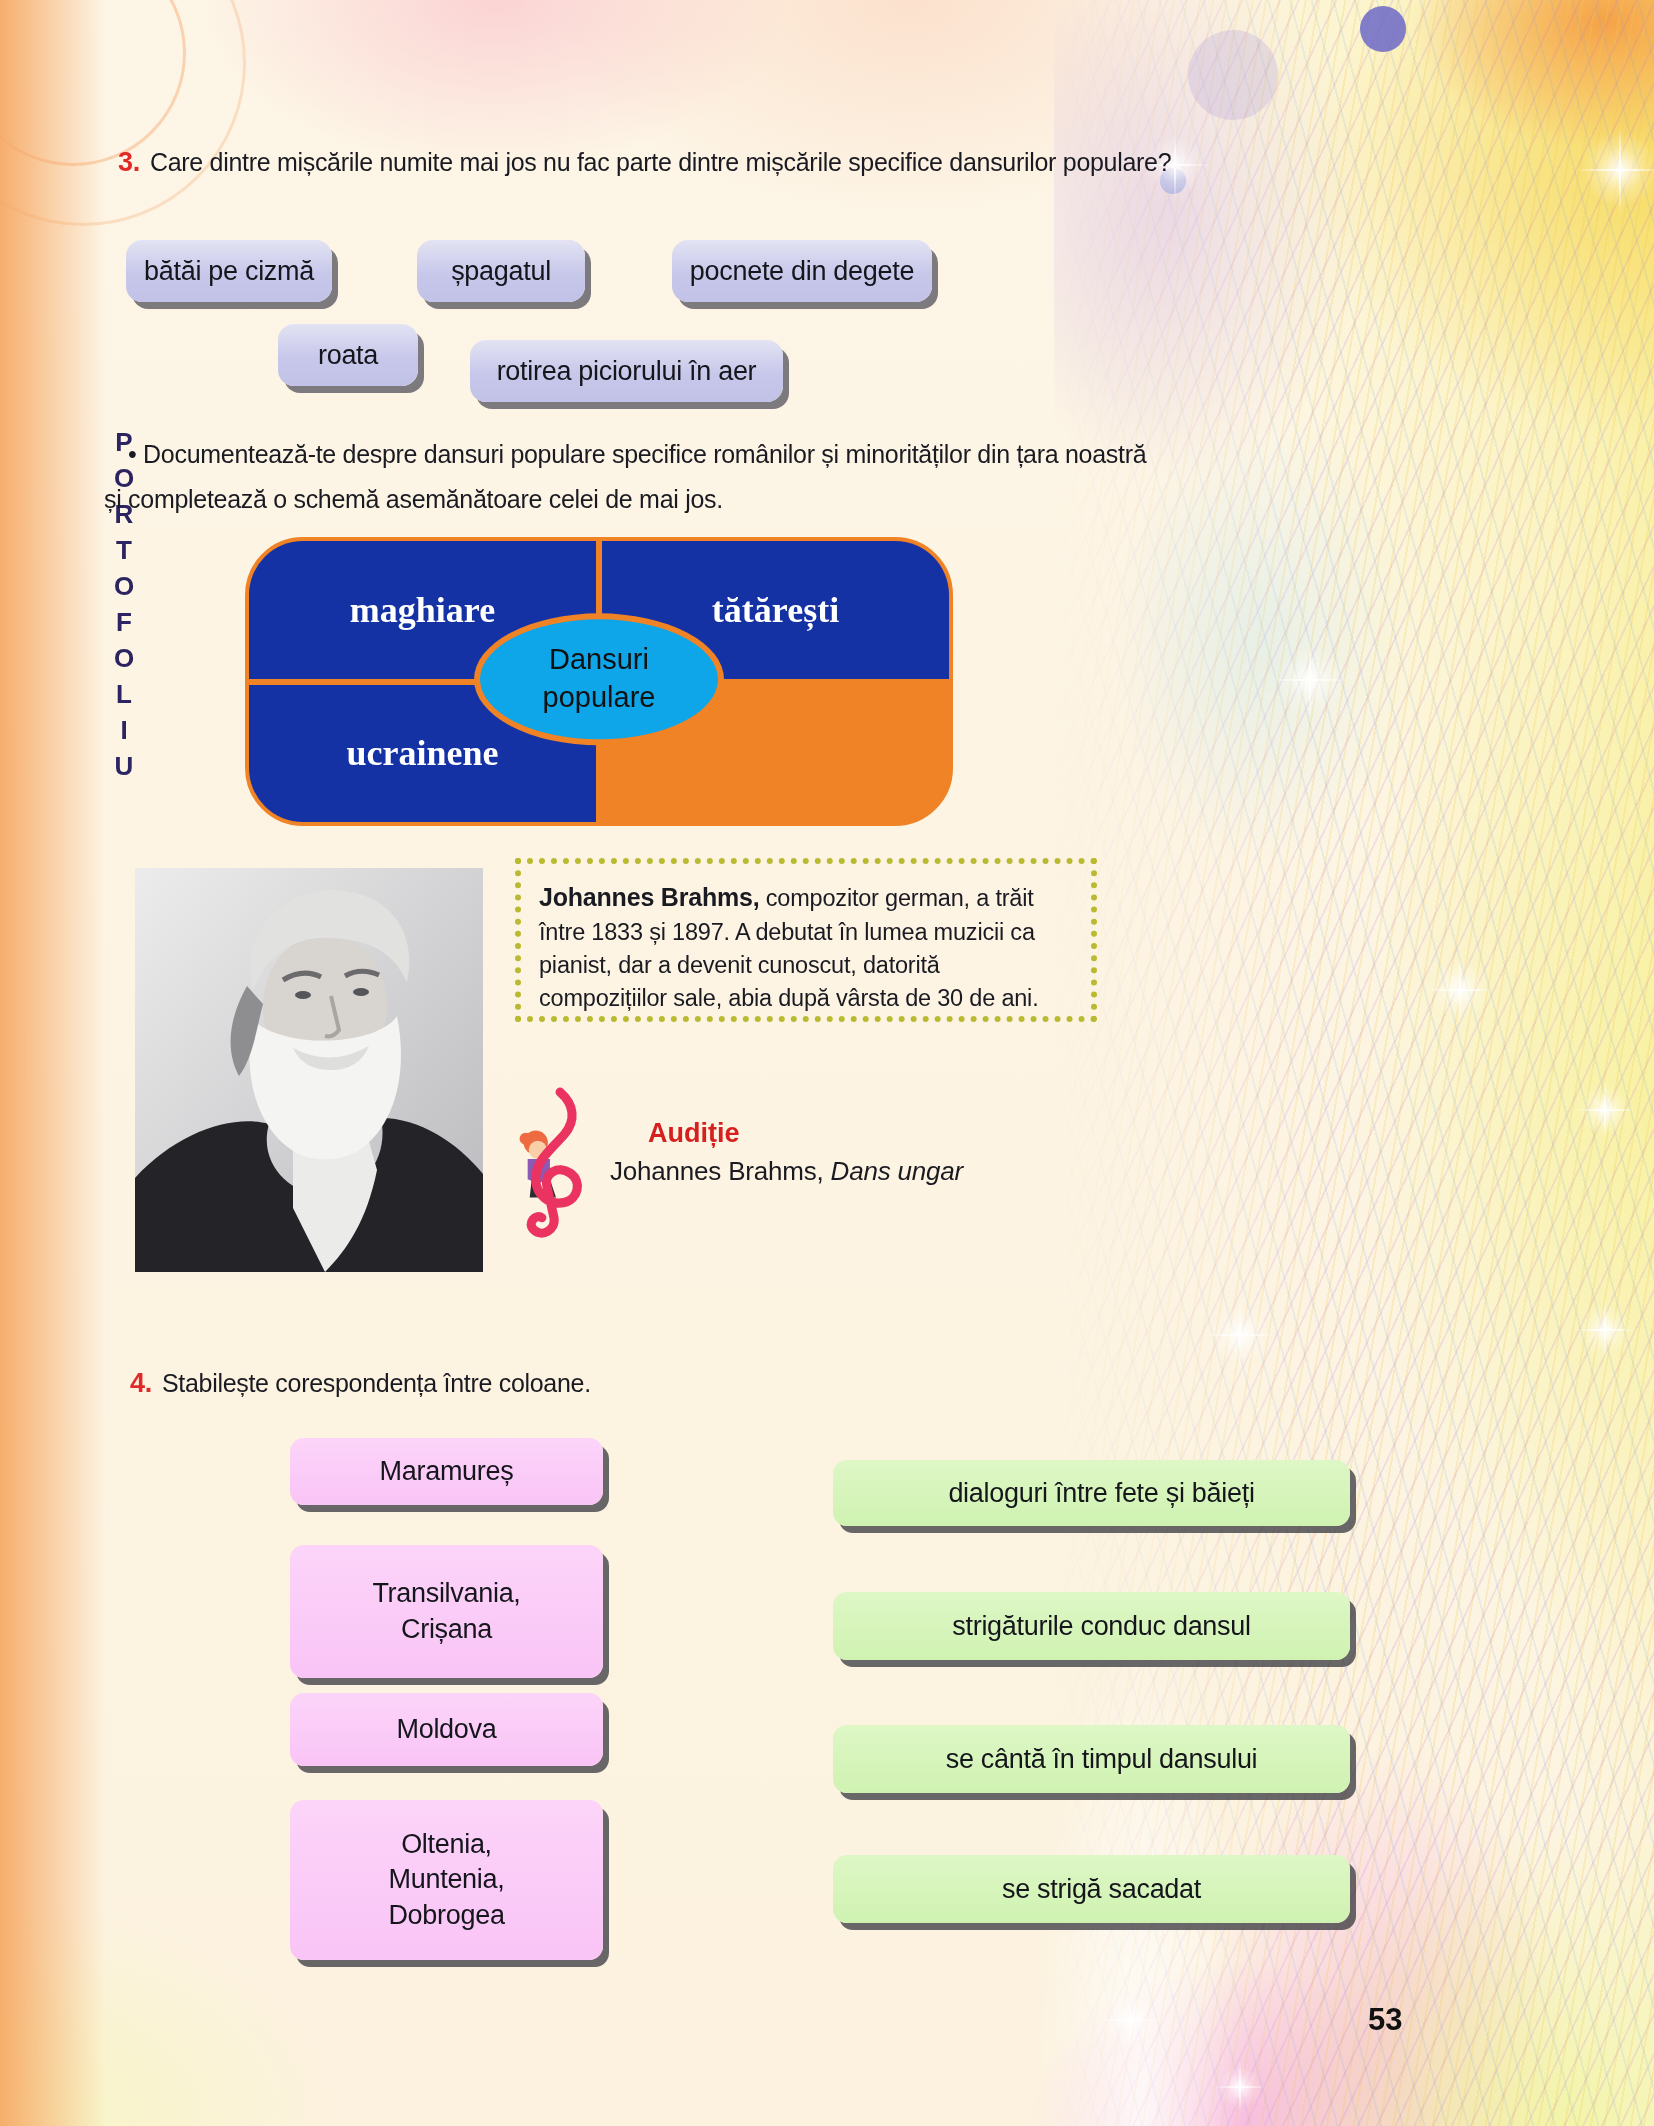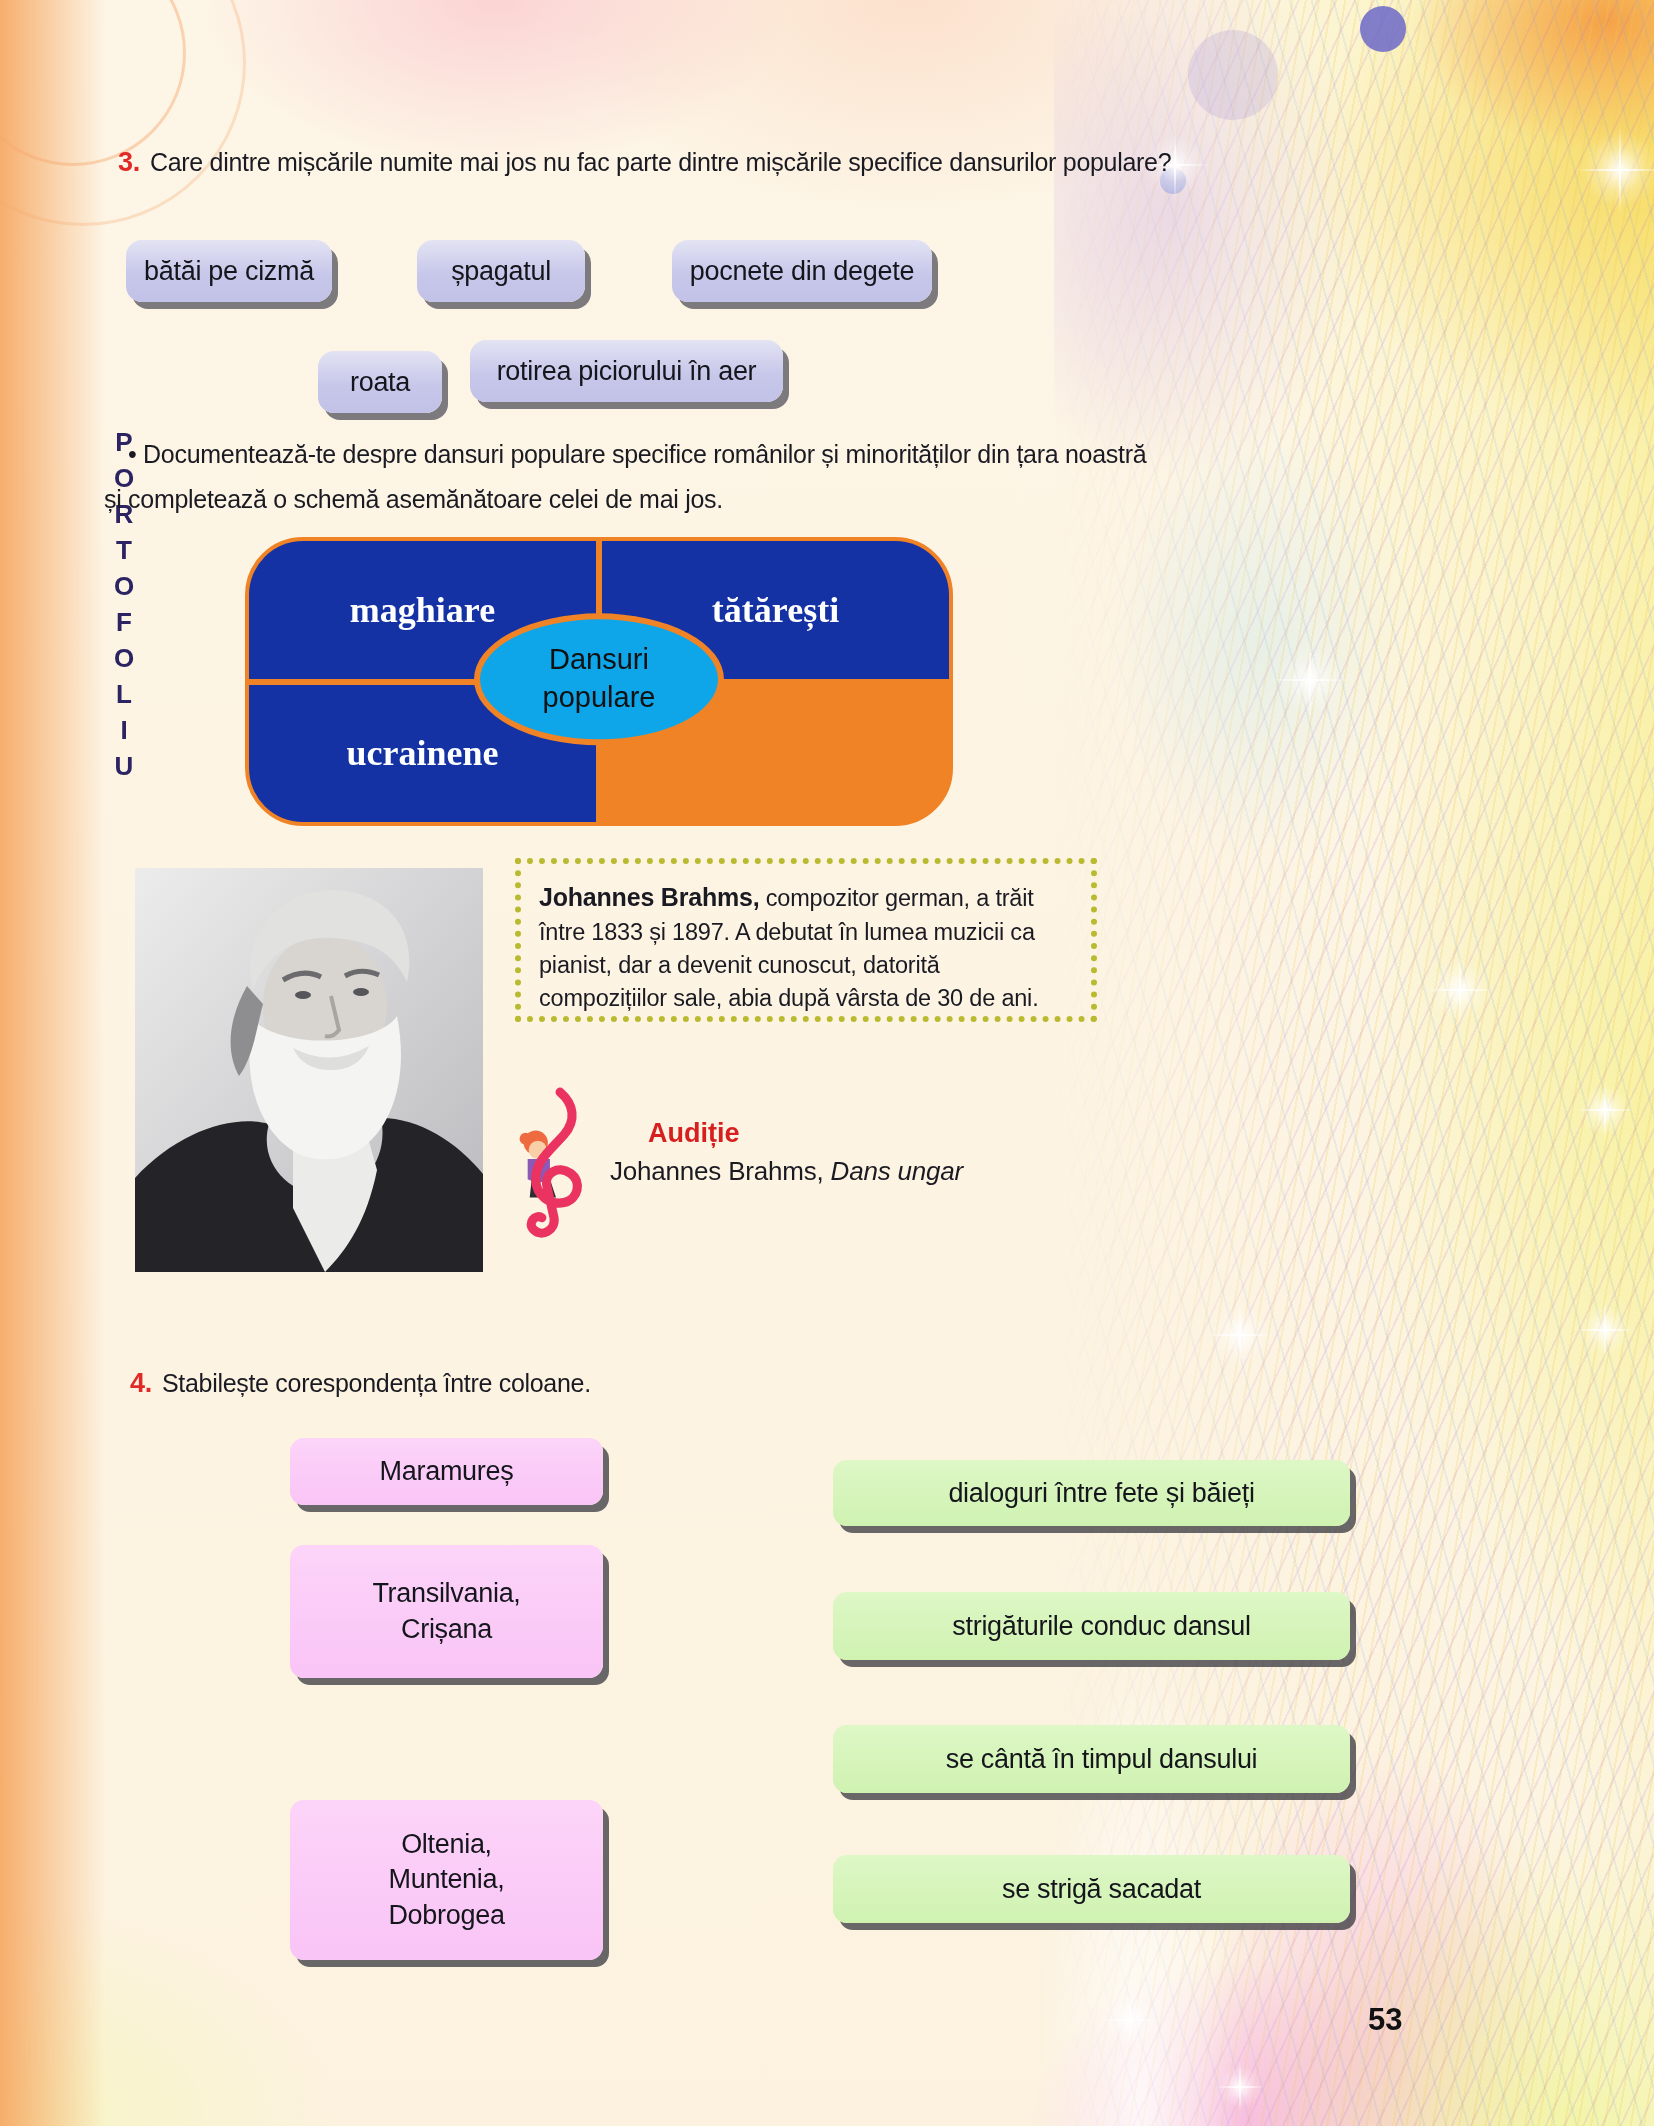--- a/index.html
+++ b/index.html
@@ -105,21 +105,21 @@
 
   <div class="btn btn-lav" style="left:126px;top:240px;width:206px;height:62px;">
       <span>bătăi pe cizmă</span>
     </div>
   <div class="btn btn-lav" style="left:417px;top:240px;width:168px;height:62px;">
       <span>șpagatul</span>
     </div>
   <div class="btn btn-lav" style="left:672px;top:240px;width:260px;height:62px;">
       <span>pocnete din degete</span>
     </div>
-  <div class="btn btn-lav" style="left:278px;top:351px;width:124px;height:62px;margin-left:40px;">
+  <div class="btn btn-lav" style="left:278px;top:324px;width:140px;height:62px;">
       <span>roata</span>
     </div>
   <div class="btn btn-lav" style="left:470px;top:340px;width:313px;height:62px;">
       <span>rotirea piciorului în aer</span>
     </div>
 
   <div class="portfolio">
     <div>P</div>
     <div>O</div>
     <div>R</div>
@@ -184,20 +184,21 @@
     <span>Johannes Brahms, </span><i>Dans ungar</i>
   </div>
 
   <div class="qhead" style="left:130px;top:1368px;">
     <span class="num">4.</span><span>Stabilește corespondența între coloane.</span>
   </div>
 
   <div class="btn btn-pink" style="left:290px;top:1438px;width:313px;height:67px;"><span>Maramureș</span></div>
   <div class="btn btn-pink" style="left:290px;top:1545px;width:313px;height:133px;"><span>Transilvania,
 Crișana</span></div>
+  <div class="btn btn-pink" style="left:290px;top:1693px;width:313px;height:73px;"><span>Moldova</span></div>
   <div class="btn btn-pink" style="left:290px;top:1800px;width:313px;height:160px;"><span>Oltenia,
 Muntenia,
 Dobrogea</span></div>
 
   <div class="btn btn-green" style="left:833px;top:1460px;width:497px;height:66px;">
       <span>dialoguri între fete și băieți</span>
     </div>
   <div class="btn btn-green" style="left:833px;top:1592px;width:497px;height:68px;">
       <span>strigăturile conduc dansul</span>
     </div>

